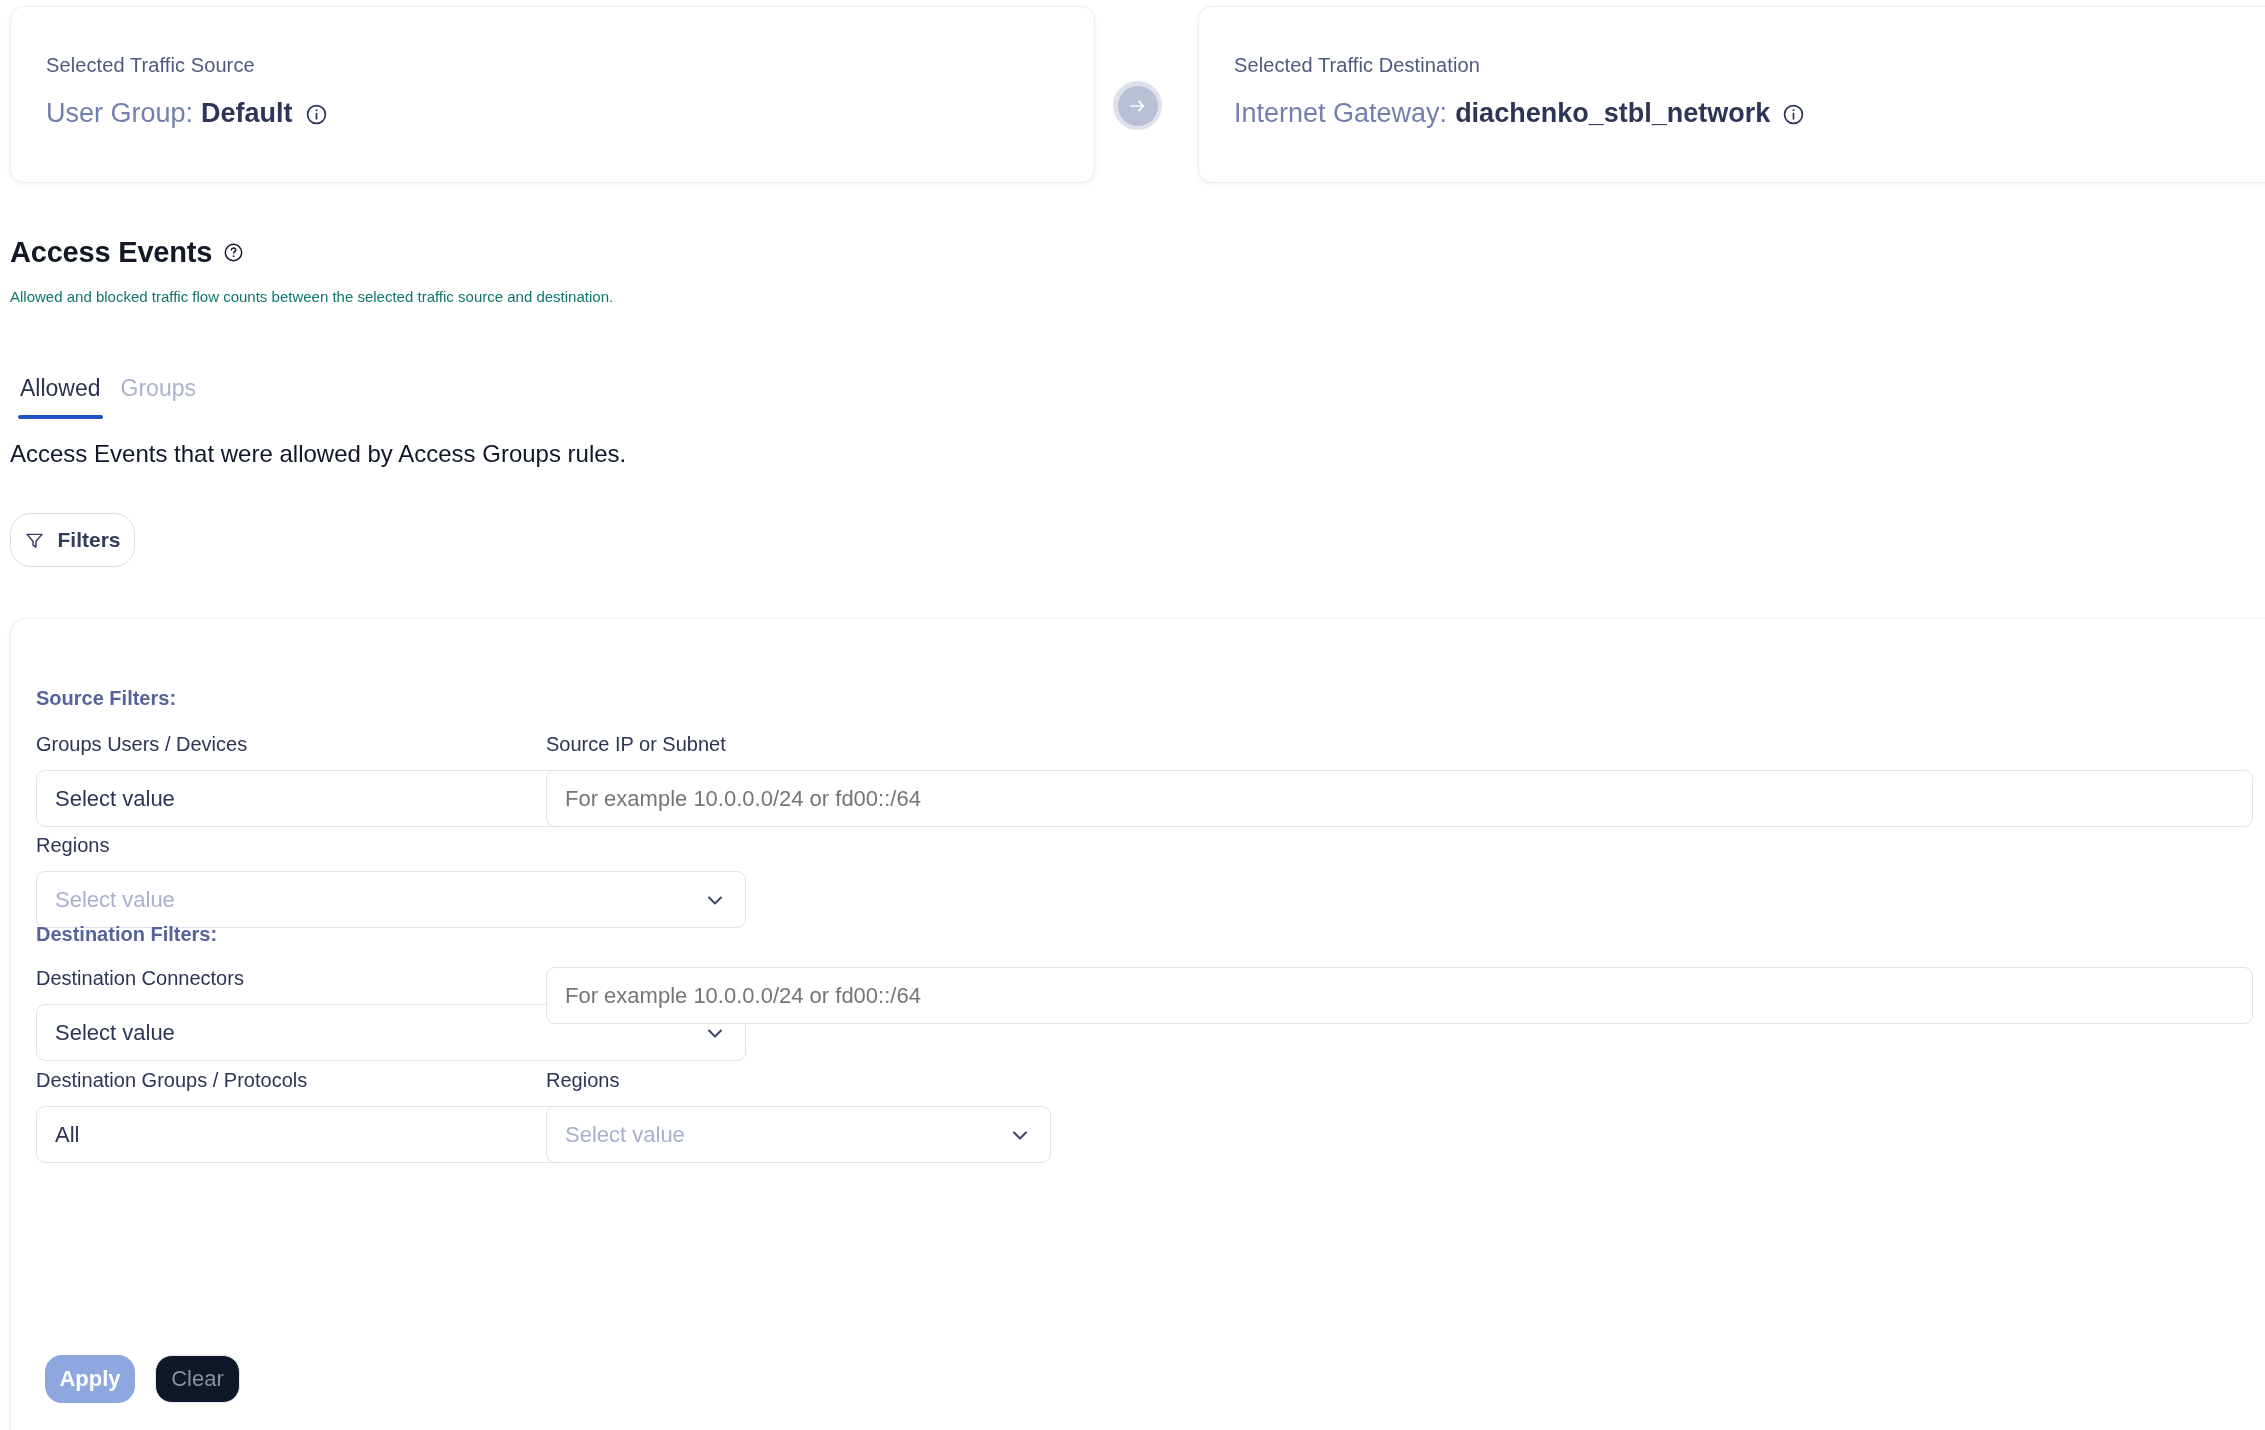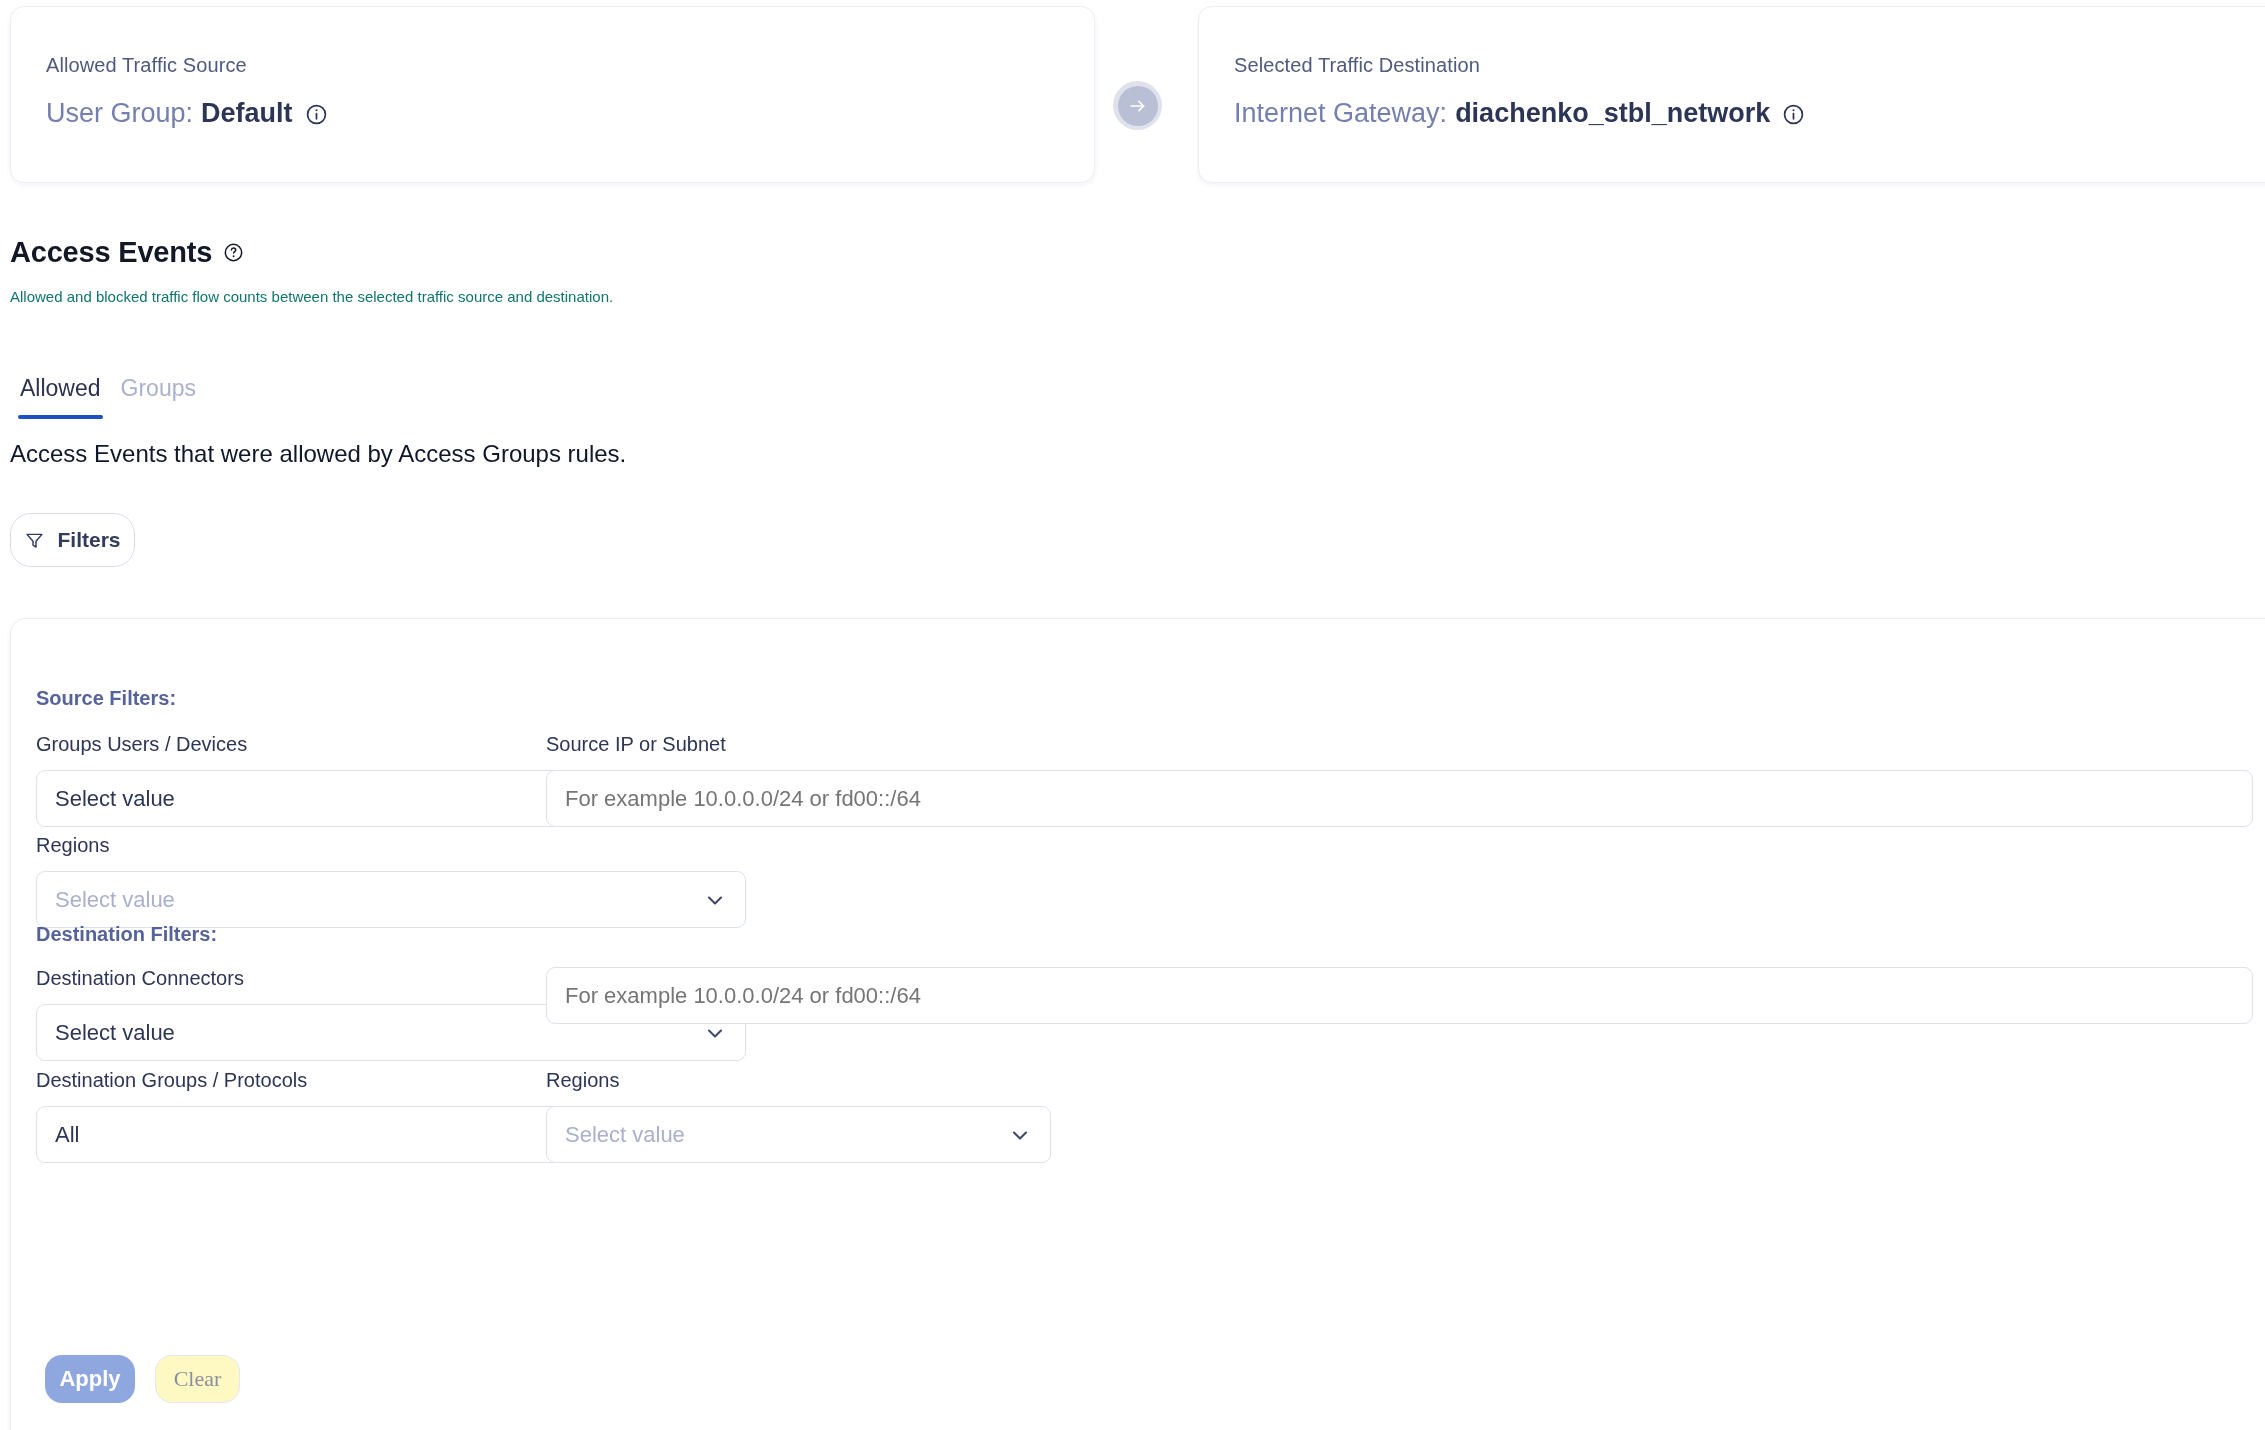--- a/index.html
+++ b/index.html
@@ -112,31 +112,31 @@
   .control .val { flex:1; }
   .control .chev, .control .pencil { display:flex; align-items:center; margin-left:auto; }
 
   
   .actions { position:absolute; left:45px; top:1355px; display:flex; gap:20px; }
   .btn {
     height:48px; border-radius:17px; display:flex; align-items:center; justify-content:center;
     font-size:22px; cursor:pointer;
   }
   .btn-apply { width:90px; background:#8ea7de; color:#ffffff; border:none; font-weight:700;}
-  .btn-clear { width:85px; background:#fef9c3; color:#8a8f9e; border:1px solid #e4e7ef;font-family:Liberation Serif, serif; }
+  .btn-clear { width:85px; background:#0f172a; color:#8a8f9e; border:1px solid #e4e7ef; }
 </style>
 </head>
 <body>
 
 <div class="page">
 
   <div class="summary-row">
 
     <div class="sum-card source">
-      <div class="sum-label">Allowed Traffic Source</div>
+      <div class="sum-label">Selected Traffic Source</div>
       <div class="sum-value">
         <span>User Group:</span>
         <b>Default</b>
         <span class="info-icon">
           <svg width="23" height="23" viewBox="0 0 24 24" fill="none" stroke="#2d3557" stroke-width="1.8">
             <circle cx="12" cy="12" r="9.3"></circle>
             <line x1="12" y1="11" x2="12" y2="16.5" stroke-linecap="round"></line>
             <circle cx="12" cy="7.6" r="1.05" fill="#2d3557" stroke="none"></circle>
           </svg>
         </span>

